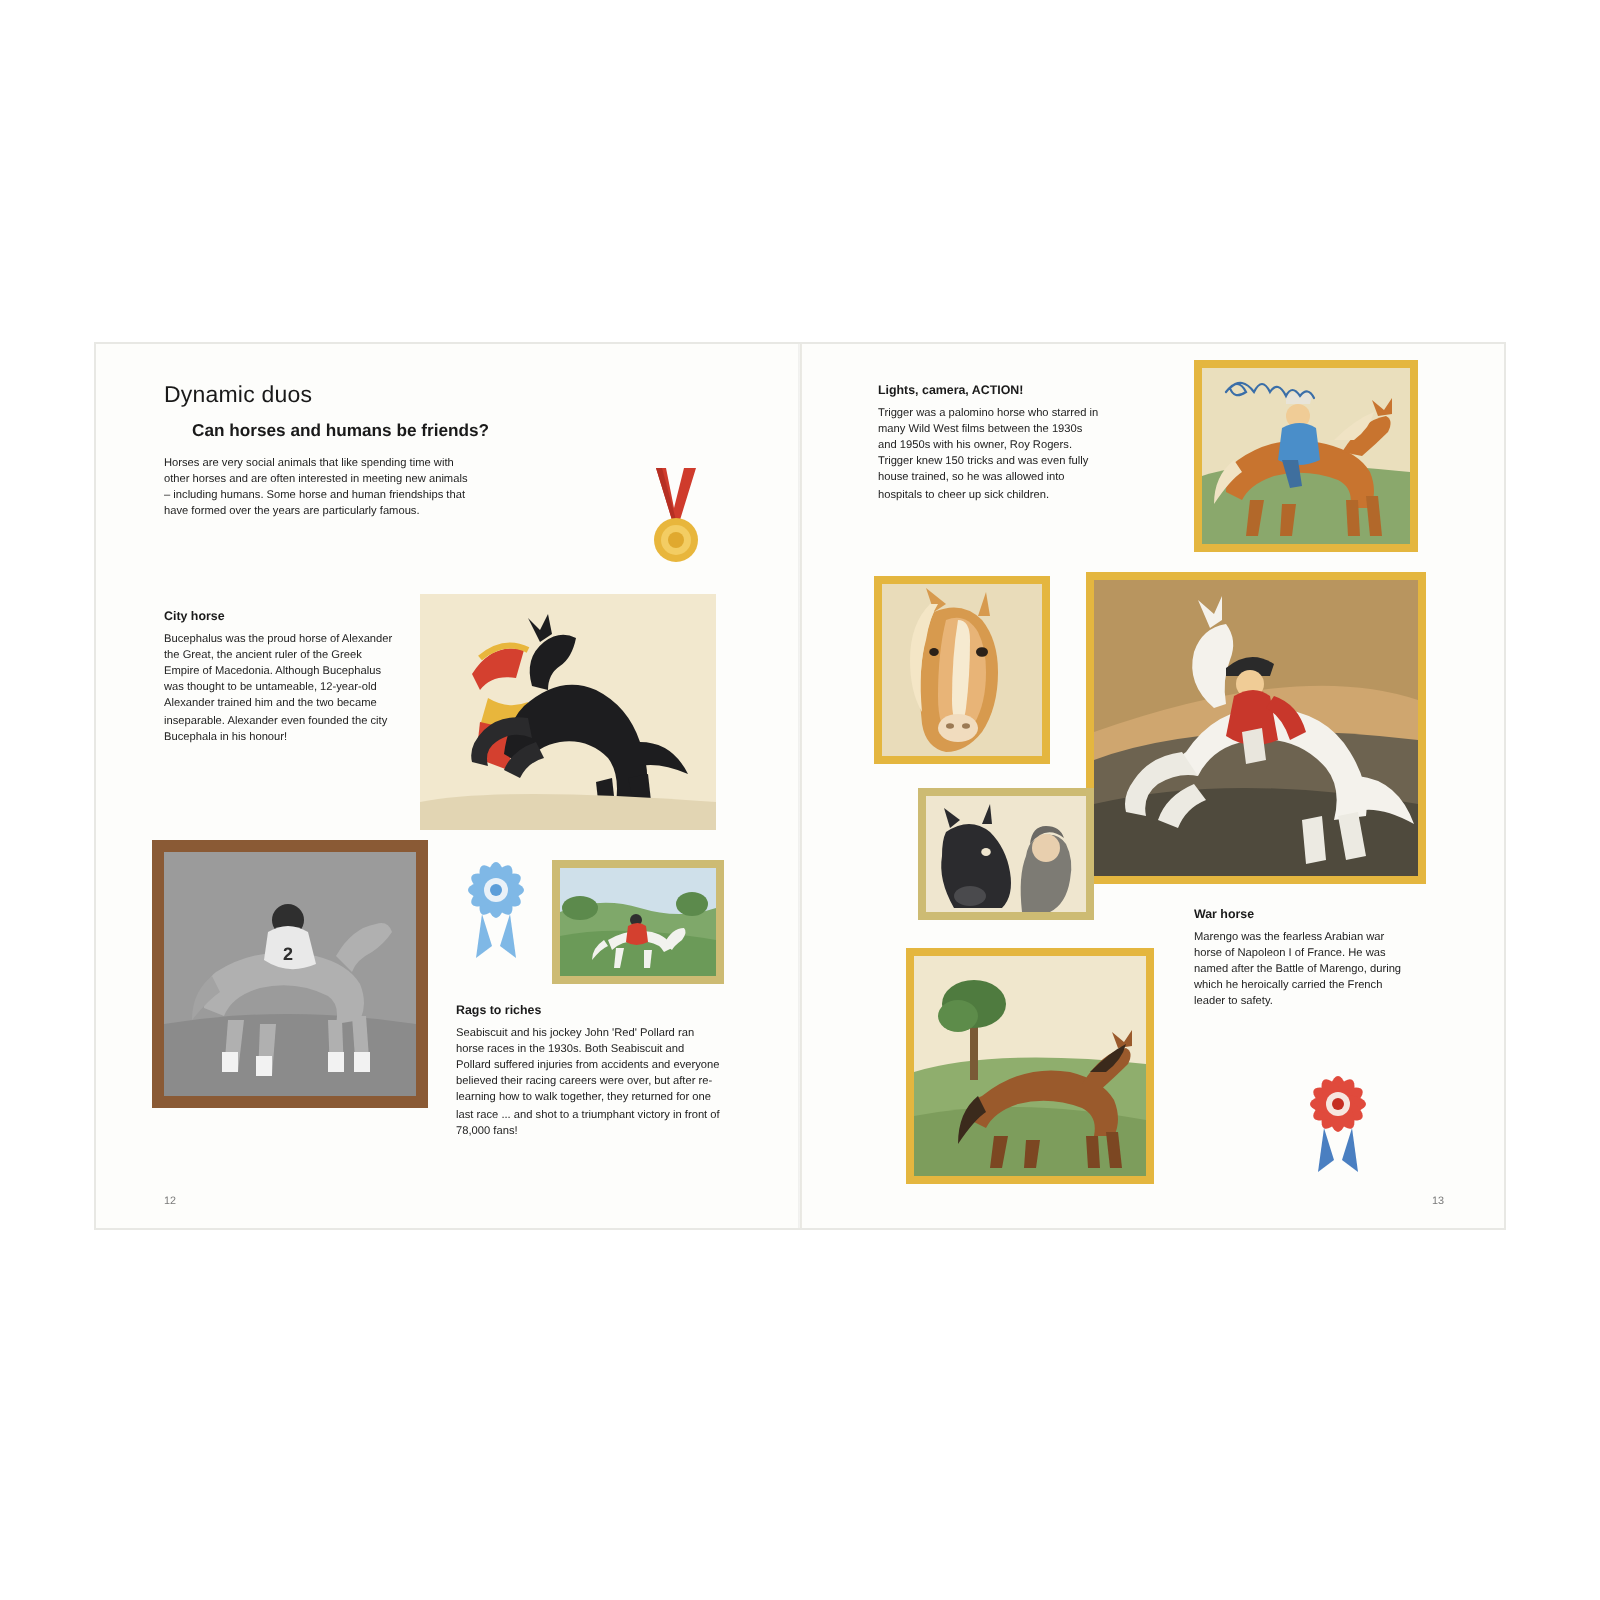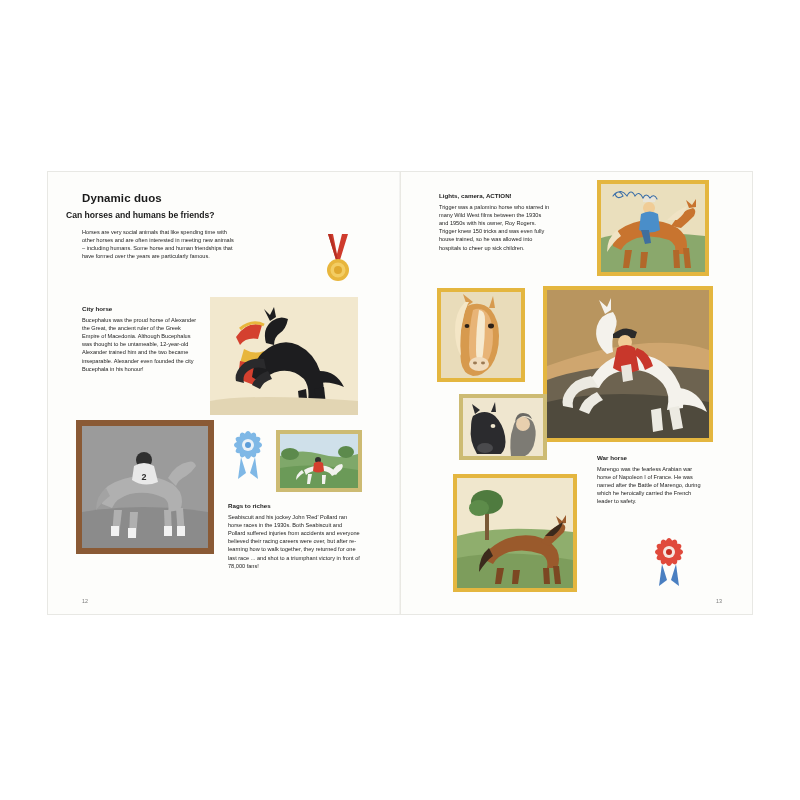--- a/index.html
+++ b/index.html
@@ -44,27 +44,27 @@
     height: 100%;
     background: linear-gradient(to right, rgba(0,0,0,0.05), rgba(0,0,0,0.02));
   }
 
   h1.title {
     position: absolute;
     left: 34px;
     top: 20px;
     margin: 0;
     font-size: 11.5px;
-    font-weight: bold;
+    font-weight: normal;
     color: #1a1a1a;
     letter-spacing: 0.1px;
   }
   h2.subtitle {
     position: absolute;
-    left: 18px;
+    left: 48px;
     top: 38px;
     margin: 0;
     font-size: 8.6px;
     font-weight: bold;
     color: #1a1a1a;
   }
   .body-text {
     position: absolute;
     font-size: 5.6px;
     line-height: 1.45;

